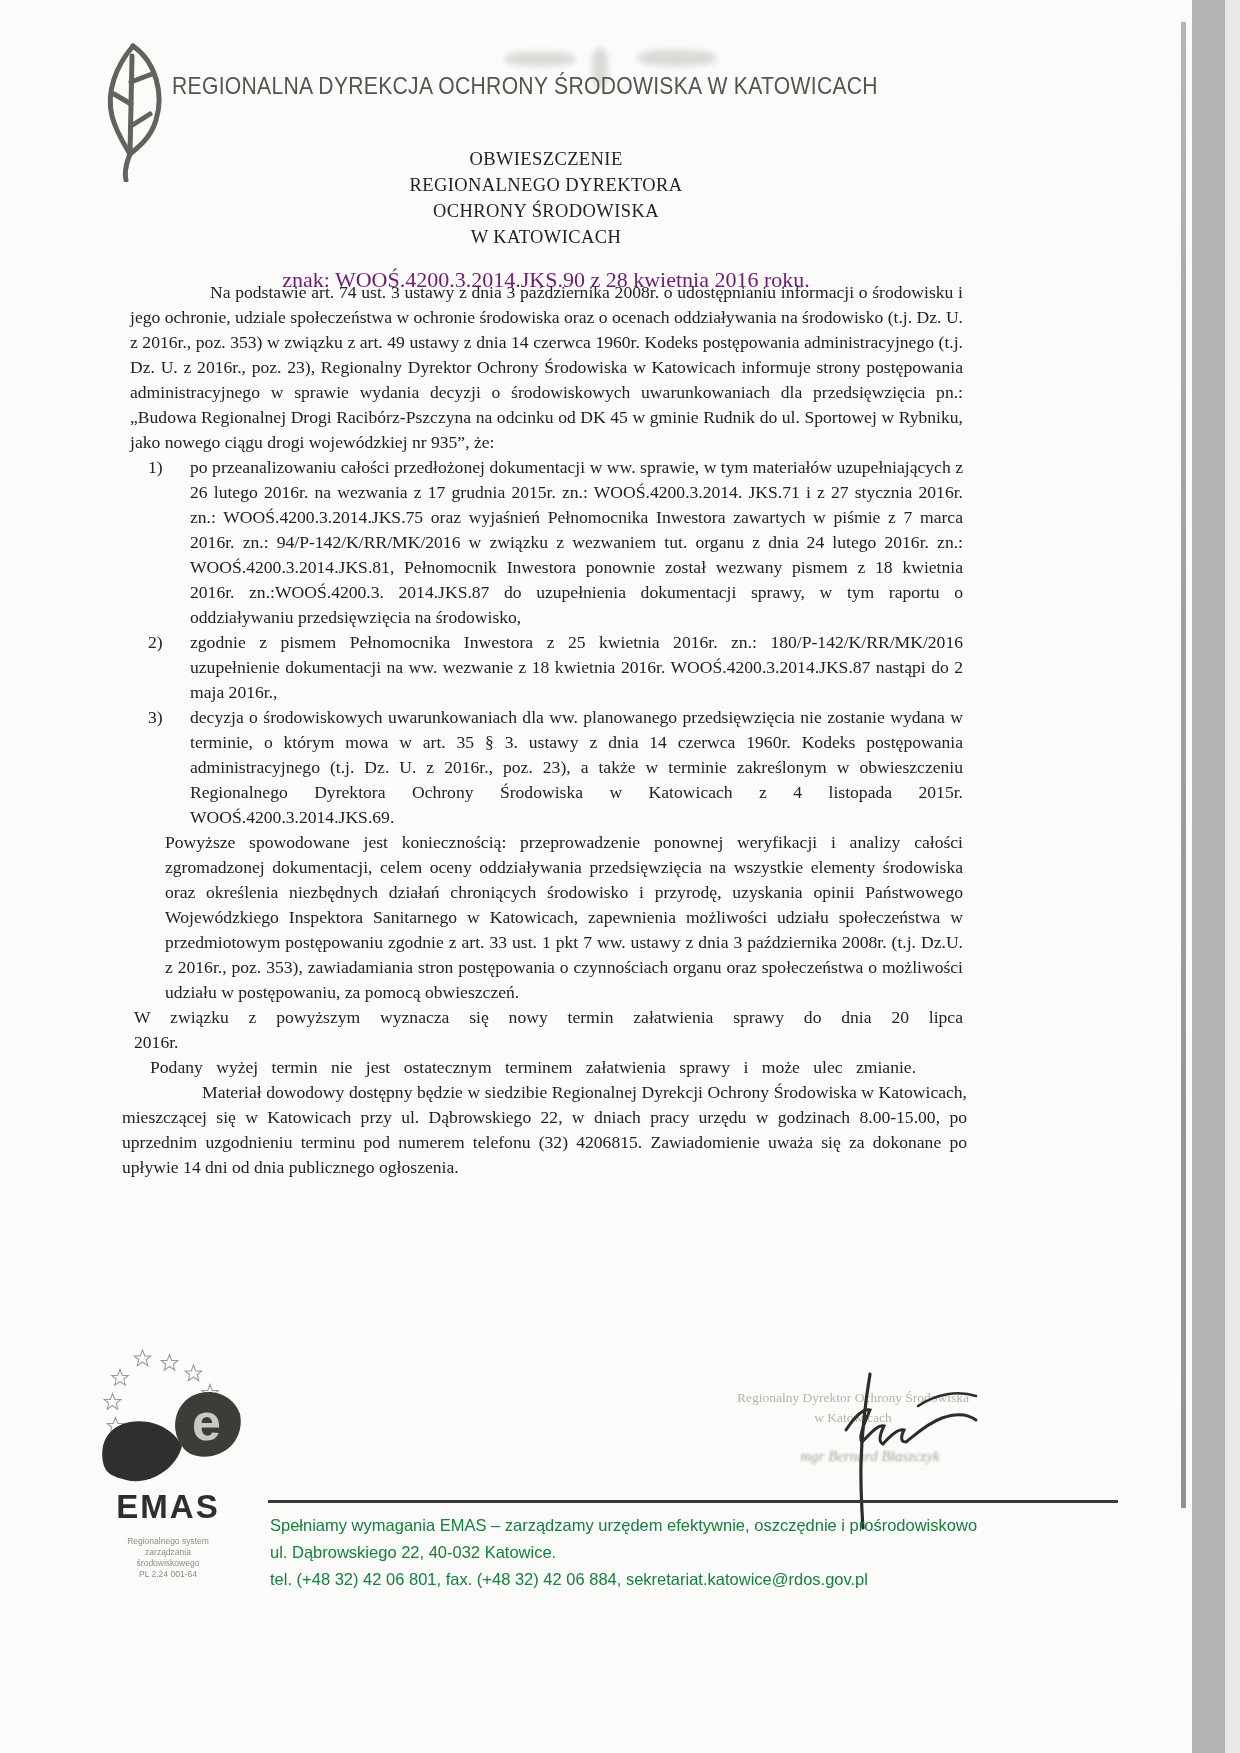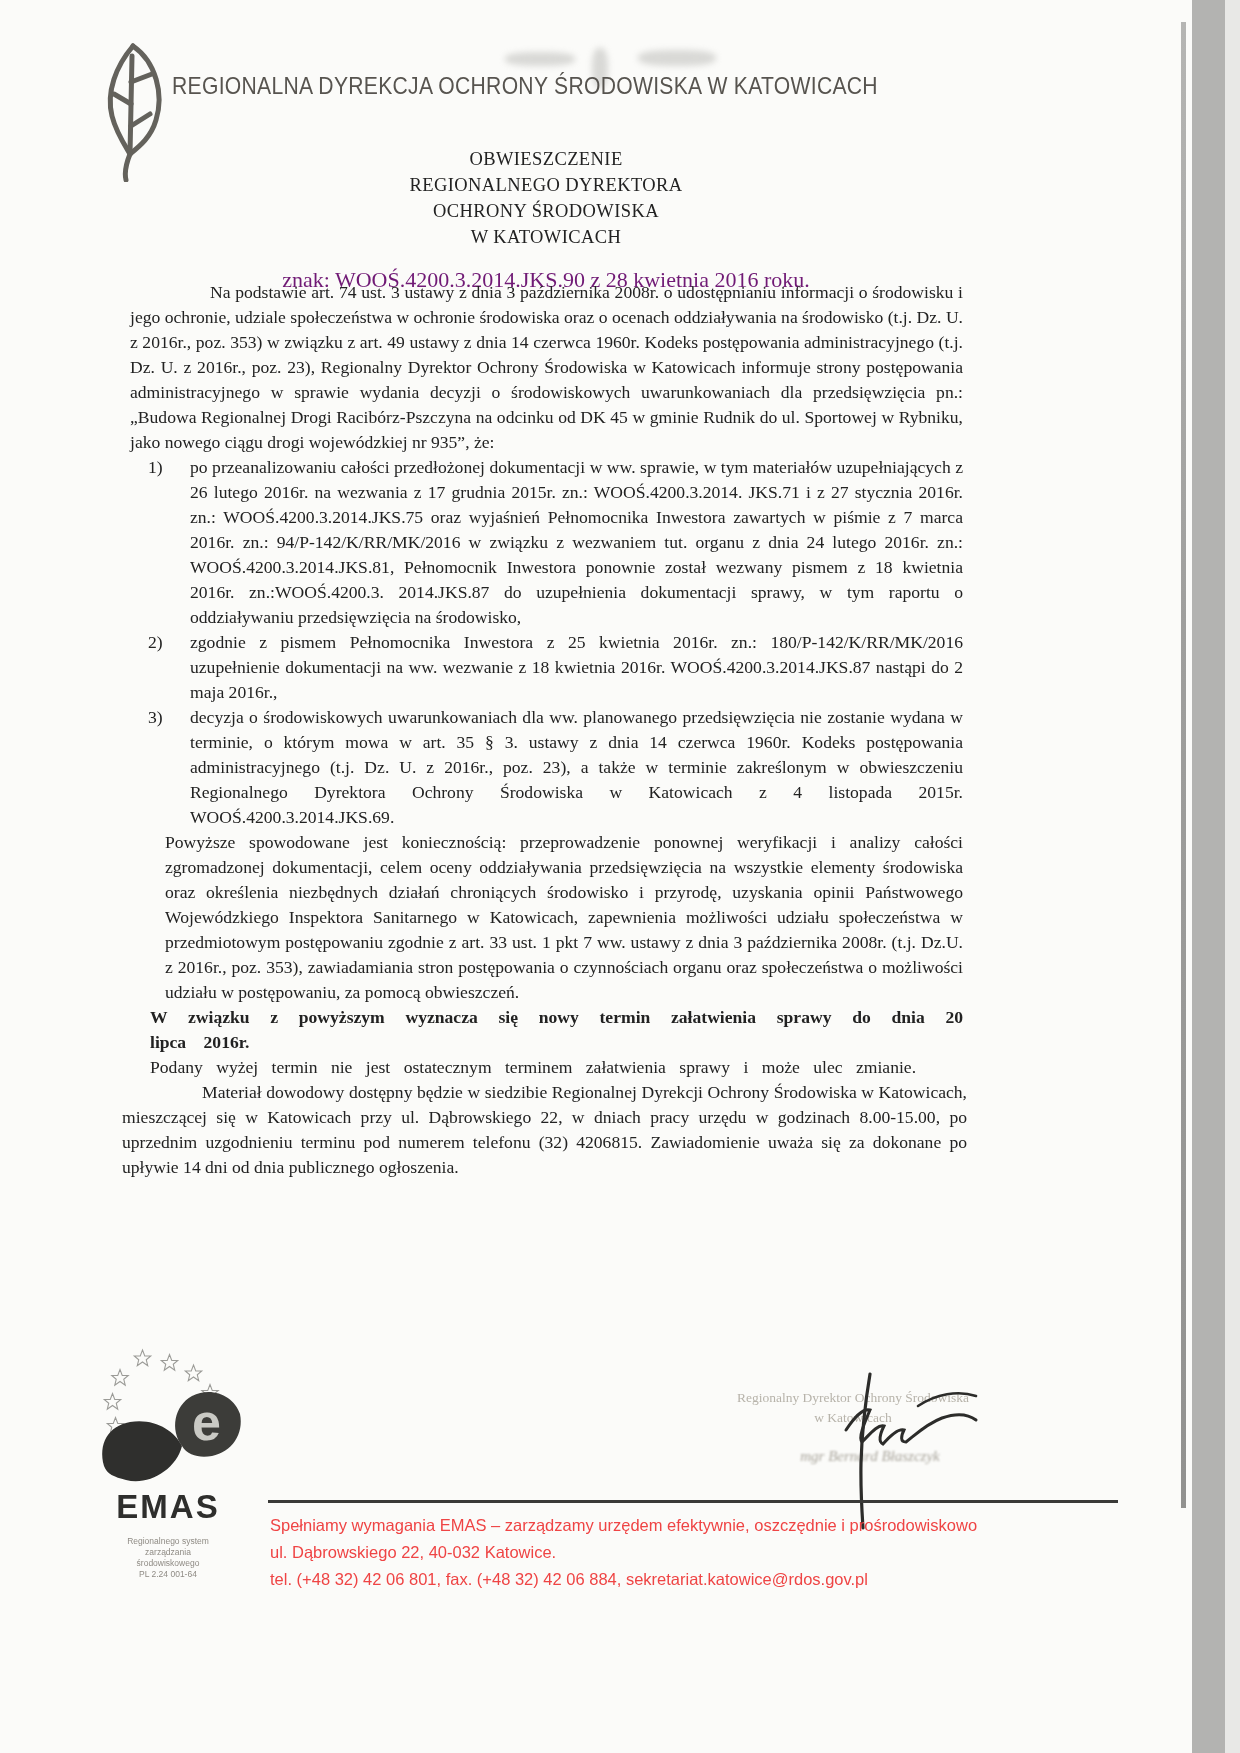--- a/index.html
+++ b/index.html
@@ -37,42 +37,42 @@
 
   
   .body-text{position:absolute;left:130px;top:280px;width:833px;
     font-size:17.6px;line-height:25px;text-align:justify;color:#222;}
   .body-text p{margin:0;}
   p.intro{text-indent:80px;}
   .li{display:flex;align-items:flex-start;}
   .li .num{flex:0 0 60px;padding-left:18px;box-sizing:border-box;}
   .li .txt{flex:1;text-align:justify;}
   p.ind{margin-left:35px;}
-  p.sp1{margin-left:20px;word-spacing:13px;font-weight:bold;}
+  p.sp1{margin-left:4px;word-spacing:13px;}
   p.sp2{margin-left:20px;word-spacing:9px;}
   p.material{text-indent:80px;margin-left:-8px;margin-right:-4px;}
 
   
   .stamp{position:absolute;left:688px;top:1388px;width:330px;text-align:center;
     color:#b7b3aa;font-size:13.5px;filter:blur(.6px);line-height:20px;}
   .signer{position:absolute;left:740px;top:1448px;width:260px;text-align:center;
     color:#aaa69d;font-size:15px;font-style:italic;filter:blur(.8px);}
   .sig-svg{position:absolute;left:800px;top:1368px;}
 
   
   .emas-logo{position:absolute;left:96px;top:1338px;}
   .emas-word{position:absolute;left:98px;top:1488px;width:140px;text-align:center;
     font-family:"Liberation Sans", sans-serif;font-weight:bold;font-size:33px;
     letter-spacing:2px;color:#2e2e2c;}
   .emas-note{position:absolute;left:96px;top:1536px;width:144px;text-align:center;
     font-family:"Liberation Sans", sans-serif;font-size:8.5px;line-height:11px;
     color:#8f8b84;filter:blur(.3px);}
   .footer-rule{position:absolute;left:268px;top:1500px;width:850px;height:3px;background:#3a3a38;}
   .footer-text{position:absolute;left:270px;top:1512px;width:860px;
-    font-family:"Liberation Sans", sans-serif;font-size:16.5px;line-height:27px;color:#ef4444;}
+    font-family:"Liberation Sans", sans-serif;font-size:16.5px;line-height:27px;color:#15803d;}
 </style>
 </head>
 <body>
 
 <div class="page">
 
   <div class="edge-strip"></div>
   <div class="artifact-line"></div>
   <div class="smudge s1"></div>
   <div class="smudge s2"></div>

